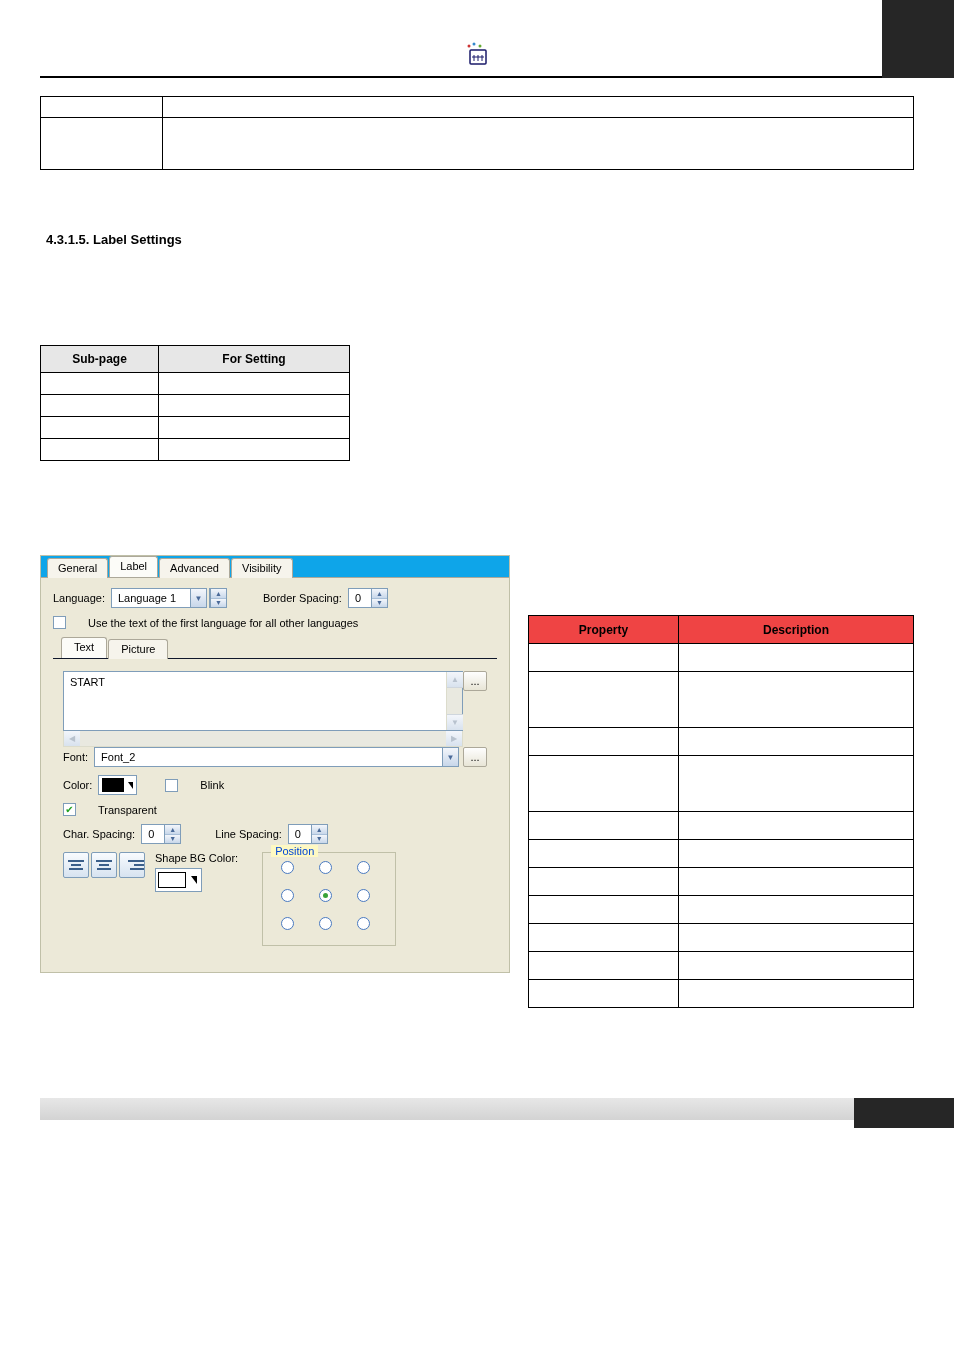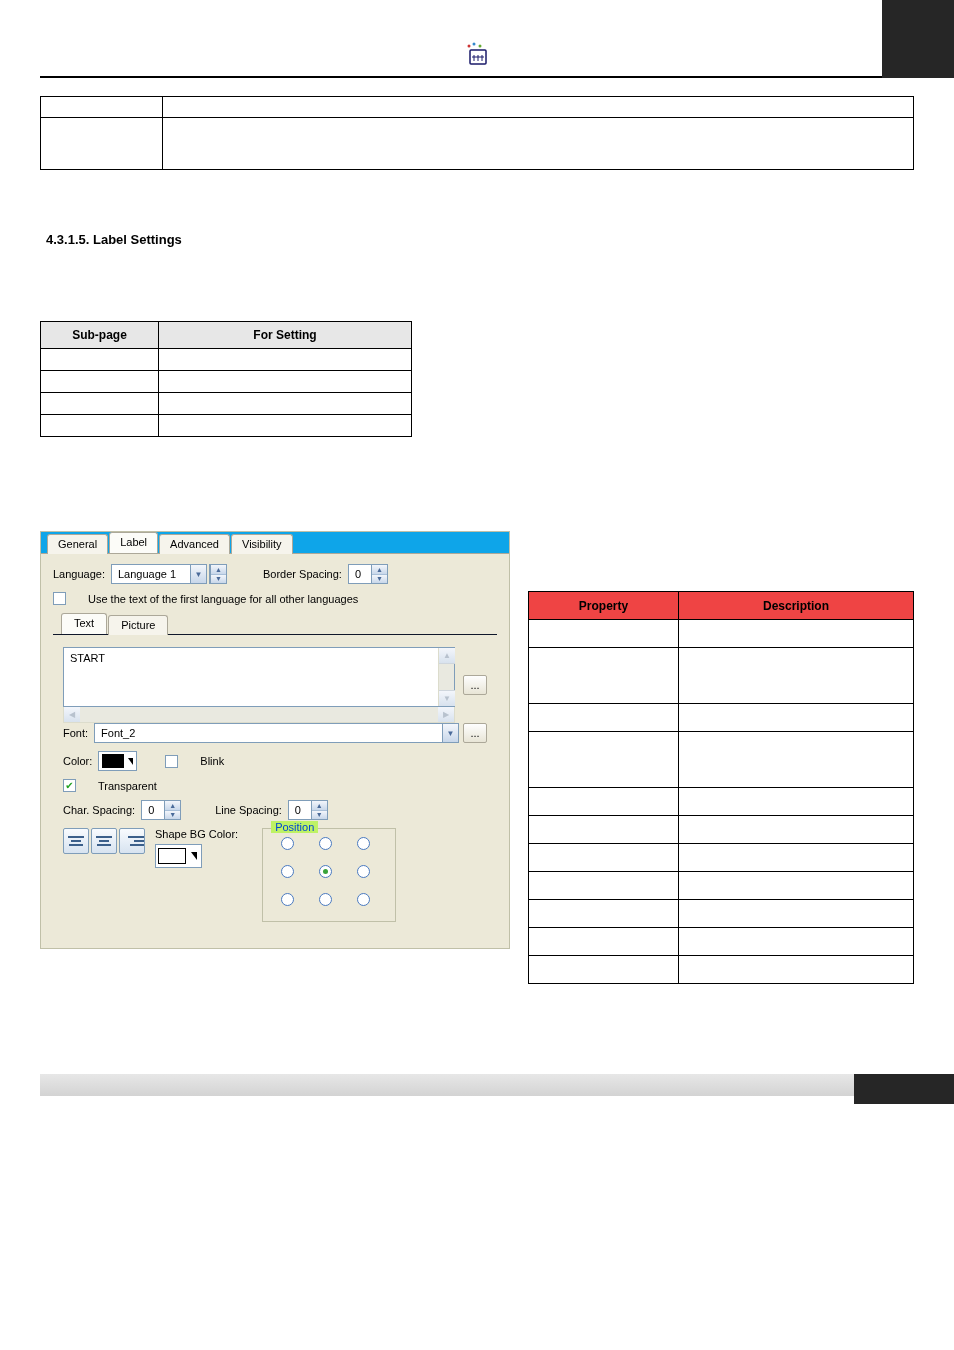--- a/index.html
+++ b/index.html
@@ -49,22 +49,22 @@
   .top-table tr:nth-child(2) td { height: 52px; }
   
   .section-heading {
     font-weight: bold;
     font-size: 13px;
     margin: 62px 0 0 6px;
   }
   
   .subpage-table {
     border-collapse: collapse;
-    margin-top: 74px;
-    width: 372px;
+    margin-top: 98px;
+    width: 310px;
   }
   .subpage-table th, .subpage-table td {
     border: 1px solid #000;
     padding: 6px 8px;
     text-align: center;
     height: 22px;
   }
   .subpage-table th {
     background: #e7e7e7;
     font-weight: bold;
@@ -160,21 +160,21 @@
     display:flex;align-items:flex-end;height:22px;padding-left:8px;
     border-bottom:1px solid #0f172a;margin-top:6px;
   }
   .inner-tab {
     padding:3px 12px 4px;border:1px solid #aca899;border-bottom:none;
     background:#f6f4ec;margin-right:1px;border-top-left-radius:3px;border-top-right-radius:3px;
     position:relative;top:1px;cursor:pointer;
   }
   .inner-tab.active { background:#fcfcf8; top:0; padding-bottom:5px;}
   .inner-body { padding:12px 10px 4px; }
-  .textarea-wrap { display:flex; gap:8px;align-items:center; }
+  .textarea-wrap { display:flex; gap:0; }
   .textarea {
     flex:1; background:#fff; border:1px solid #7f9db9;
     height:60px; padding:4px 6px; position:relative;
   }
   .textarea .vscroll {
     position:absolute; right:0; top:0; bottom:0; width:16px;
     background:#e9e9e0; border-left:1px solid #dcdccc;
   }
   .textarea .vscroll .arrow {
     position:absolute;left:0;width:16px;height:16px;
@@ -210,21 +210,21 @@
   .align-btn {
     width:26px;height:26px;border:1px solid #7f9db9;border-radius:2px;
     background:linear-gradient(#f8fbfe,#d7e3f0);display:flex;flex-direction:column;
     align-items:center;justify-content:center;gap:2px;cursor:pointer;
   }
   .align-btn .line{height:2px;background:#3b5f8a;}
   .position-box {
     border:1px solid #c0c0a8;position:relative;padding:8px 18px 8px 18px;margin-left:18px;
   }
   .position-box .legend{
-    position:absolute;top:-8px;left:8px;background:#bef264;padding:0 4px;color:#0046d5;
+    position:absolute;top:-8px;left:8px;background:#fef9c3;padding:0 4px;color:#0046d5;
   }
   .radio-grid{display:grid;grid-template-columns:repeat(3,20px);grid-template-rows:repeat(3,20px);gap:8px 18px;}
   .radio{
     width:13px;height:13px;border:1px solid #4a7ac0;border-radius:50%;background:#fff;
     display:flex;align-items:center;justify-content:center;cursor:pointer;
   }
   .radio.sel::after{content:"";width:5px;height:5px;border-radius:50%;background:#39a339;}
   .shape-bg {
     display:inline-flex;align-items:center;border:1px solid #7f9db9;background:#fff;
     height:24px;cursor:pointer;padding:2px;

